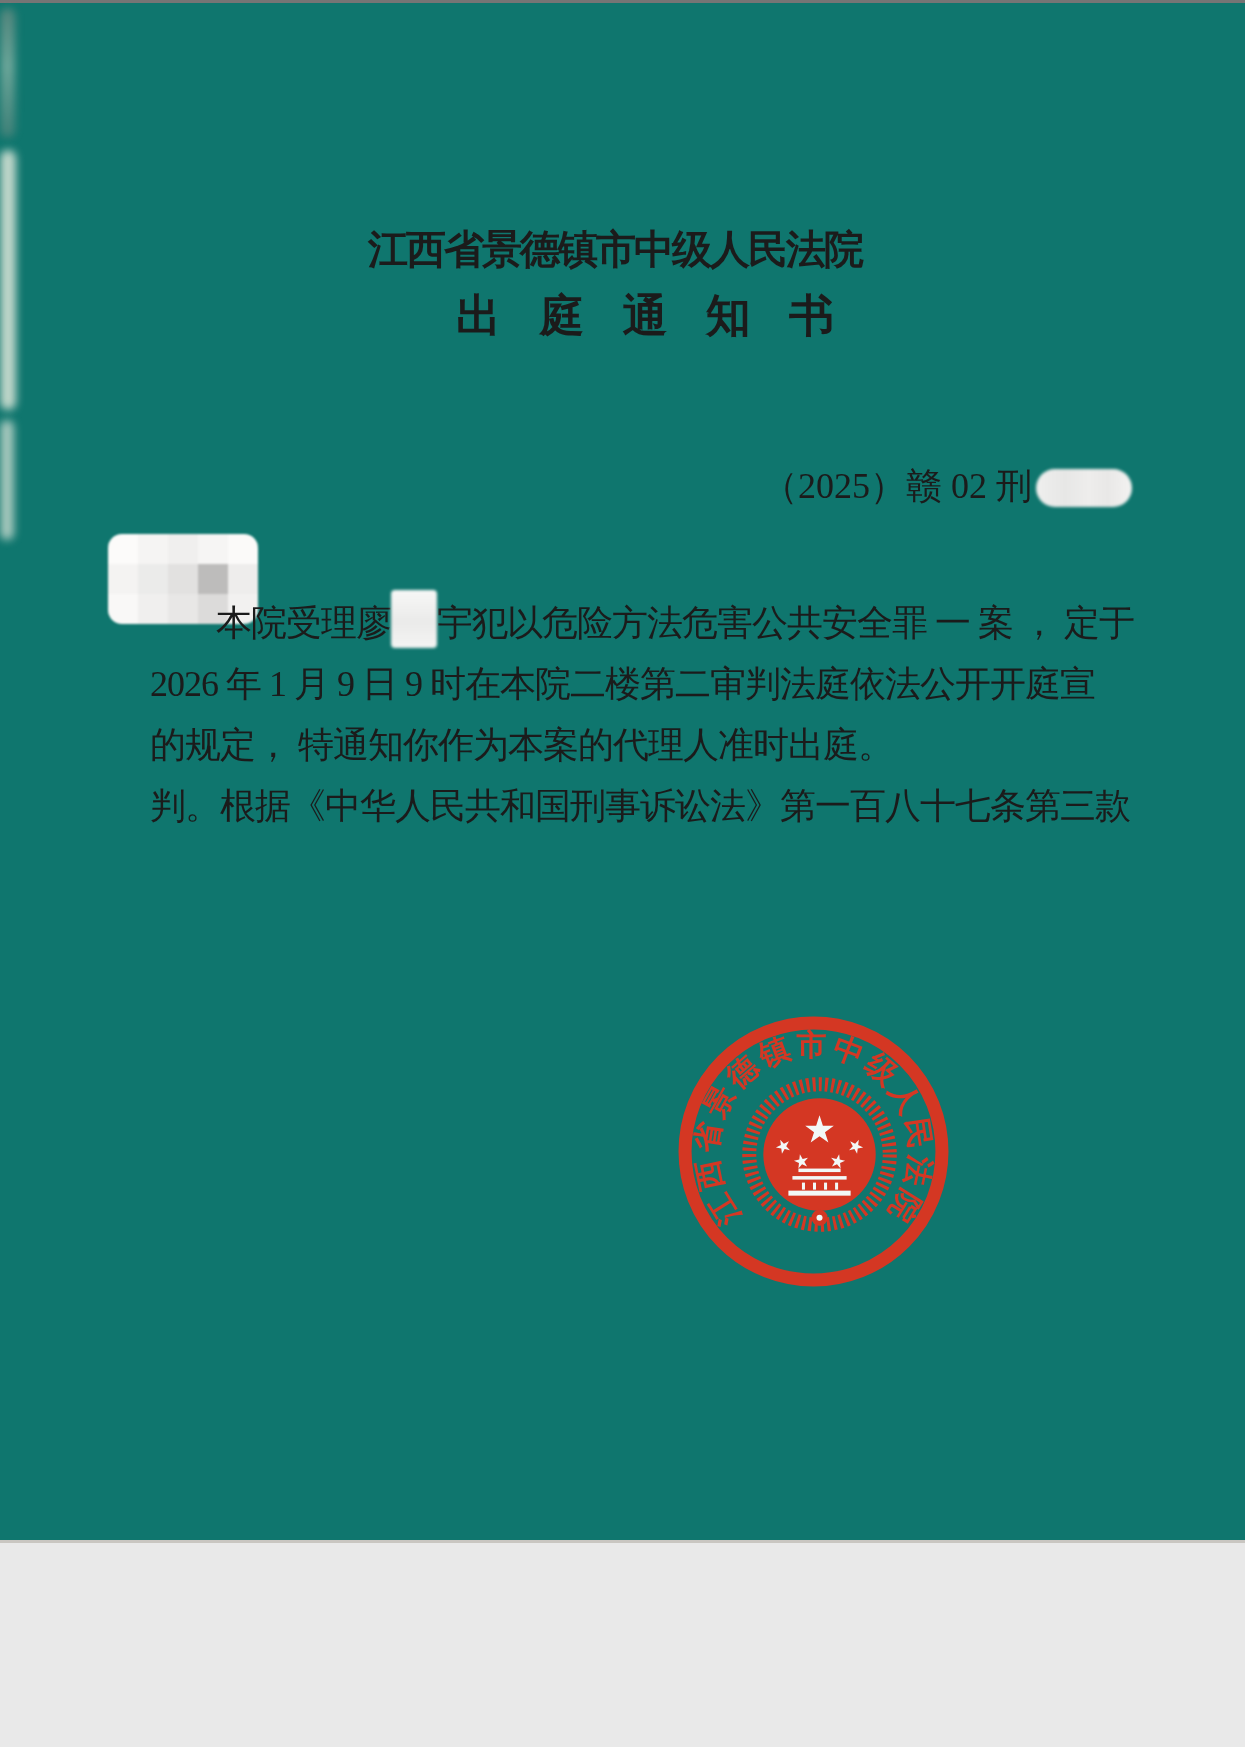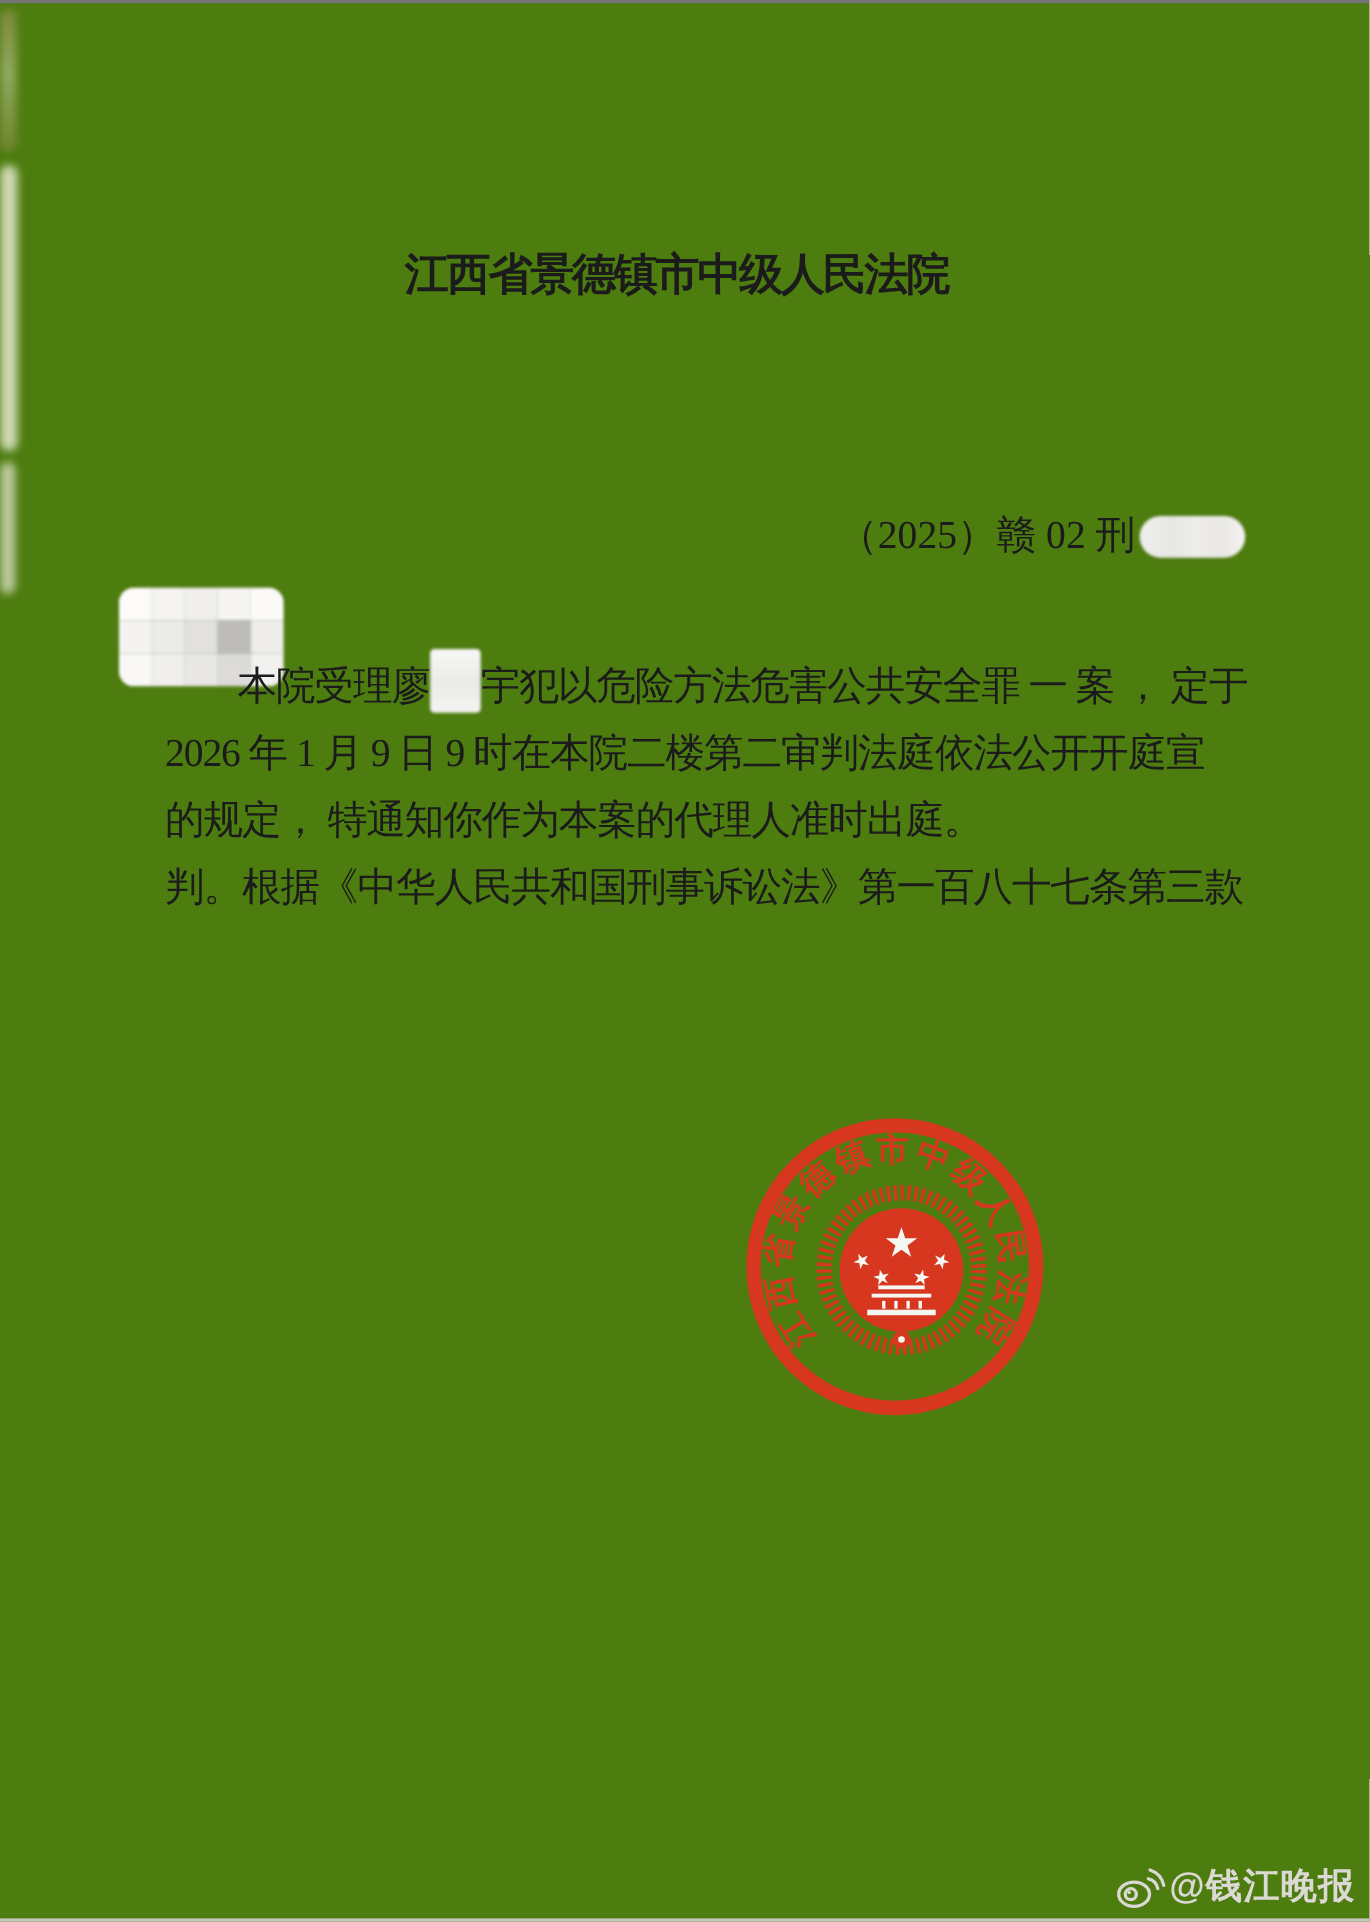--- a/index.html
+++ b/index.html
@@ -1,20 +1,20 @@
 <!DOCTYPE html>
 <html><head>
 <meta charset="utf-8">
 <style>
   html,body{margin:0;padding:0;background:#e9e9e9;}
   .page{
     position:relative;
-    width:1245px;height:1747px;
+    width:1245px;height:1543px;
     margin:0 auto;
-    background:#4d7c0f;
+    background:#0f766e;
     overflow:hidden;
     font-family:"Liberation Serif","DejaVu Serif",serif;
     color:#1b1b1b;
   }
   .top-bar{position:absolute;left:0;top:0;width:100%;height:3px;background:#757575;}
   .bottom-line{position:absolute;left:0;bottom:0;width:100%;height:3px;background:#c9c6c1;}
 
   
   .edge-smudge{position:absolute;left:0;filter:blur(4px);border-radius:8px;}
   .s1{top:8px;width:15px;height:130px;
@@ -97,20 +97,21 @@
 <div class="page">
 
   <div class="top-bar"></div>
 
   <div class="edge-smudge s1"></div>
   <div class="edge-smudge s2"></div>
   <div class="edge-smudge s3"></div>
 
   <h1 class="court-name">江西省景德镇市中级人民法院</h1>
 
+  <h2 class="doc-title">出 庭 通 知 书</h2>
 
   <div class="case-number"><span>（2025）赣 02 刑</span><span class="redact-case"></span></div>
 
   <div class="redact-addressee">
     <div></div>
       <div></div>
       <div></div>
       <div></div>
       <div></div>
     <div></div>

